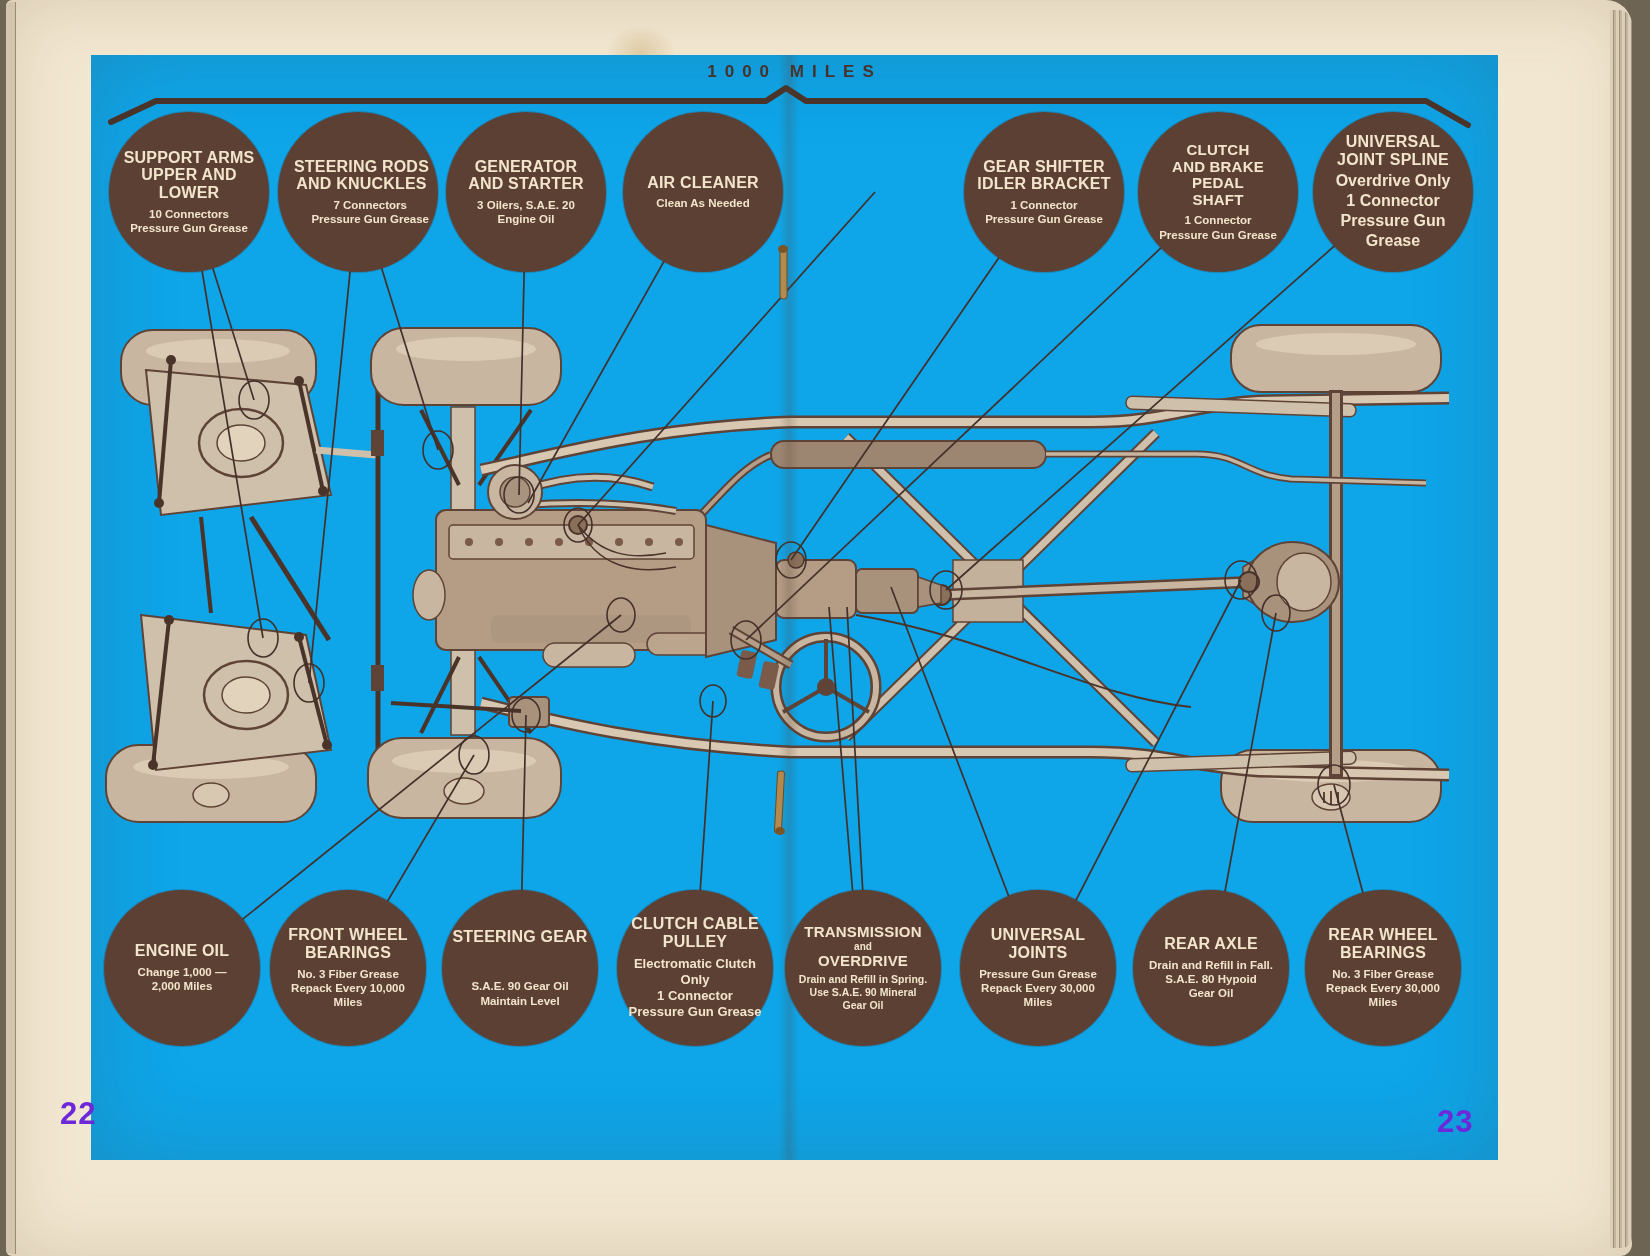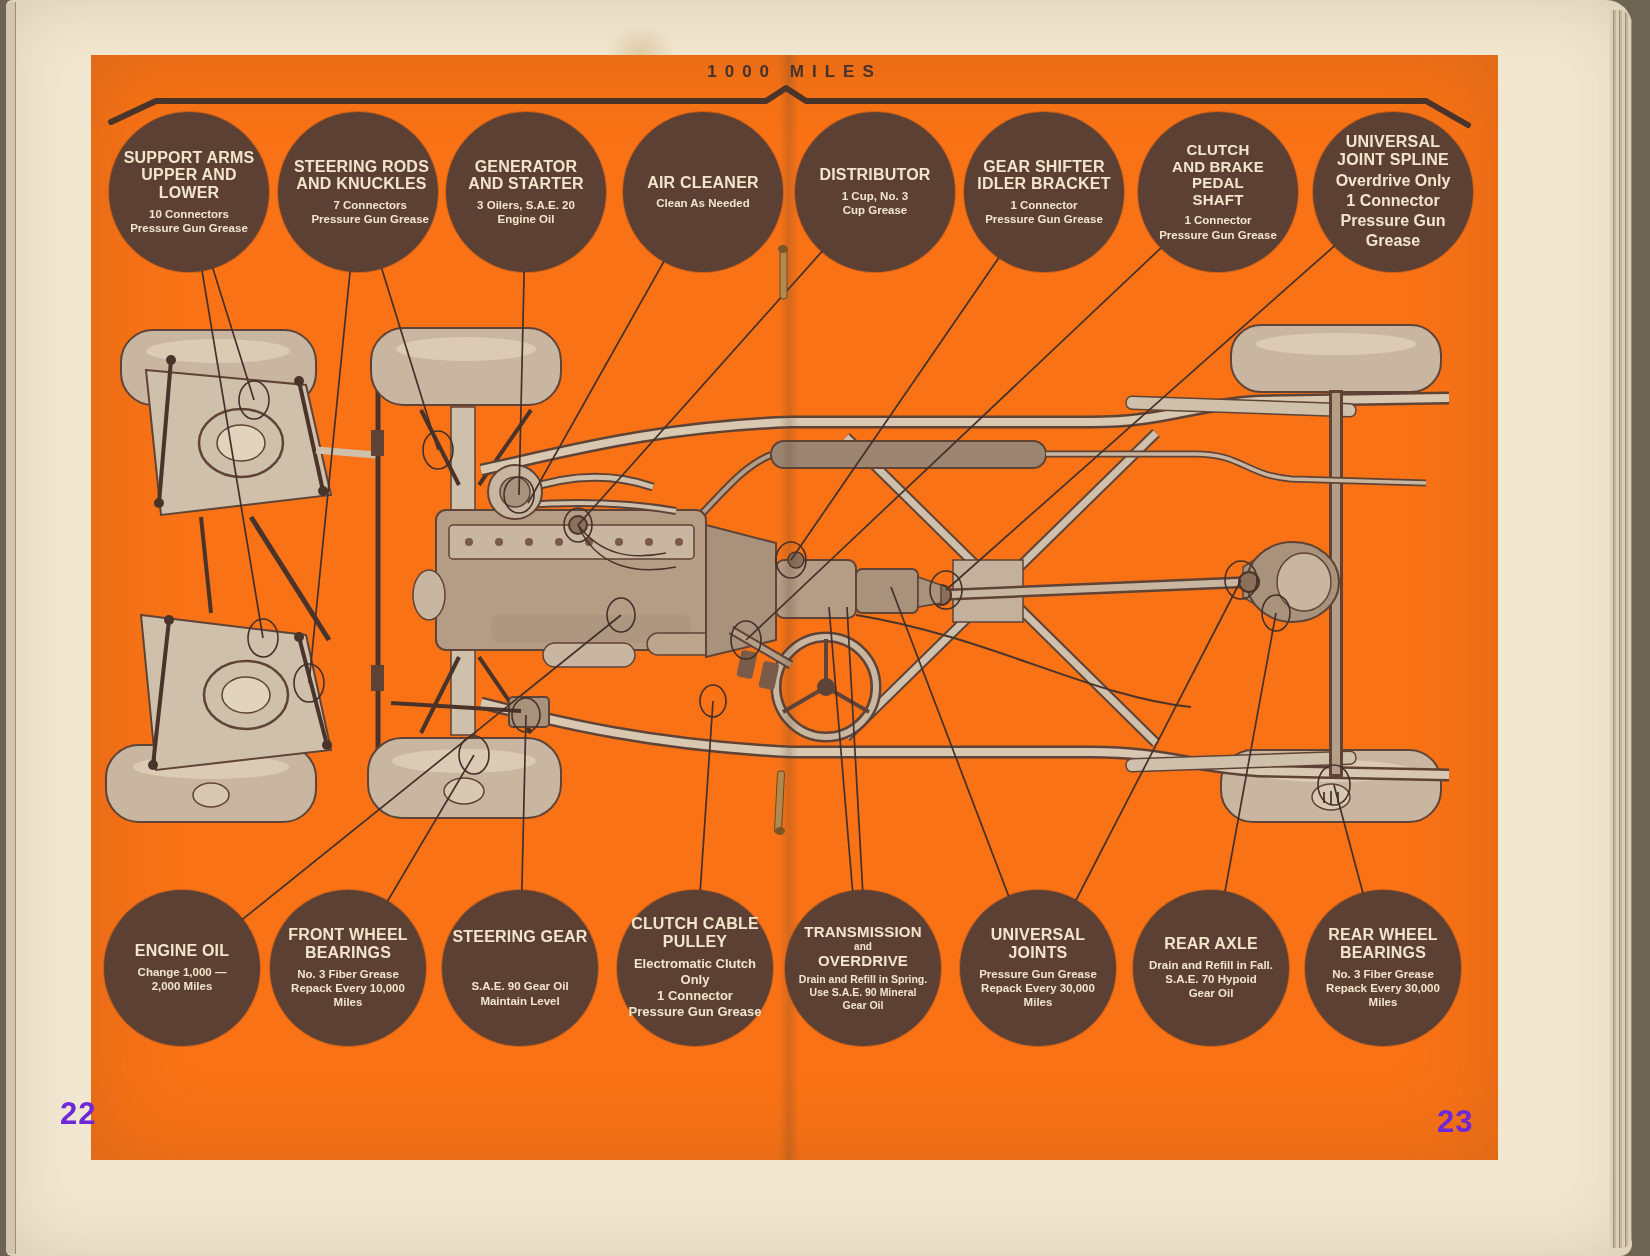--- a/index.html
+++ b/index.html
@@ -3,21 +3,21 @@
 <meta charset="utf-8">
 <style>
   html,body{margin:0;padding:0;width:1650px;height:1256px;background:#6e6454;overflow:hidden;
             font-family:"Liberation Sans", sans-serif;}
   .page{position:absolute;left:6px;top:0;width:1626px;height:1256px;background:#f2e7d1;
         border-radius:6px 26px 12px 6px;box-shadow:inset 0 0 70px rgba(130,100,65,.22);}
   .edge-left{position:absolute;left:0;top:2px;width:9px;height:1252px;background:#d3c5ad;
              border-right:1px solid #9a8c74;border-radius:6px 0 0 6px;}
   .edge-right{position:absolute;right:0;top:10px;width:22px;height:1238px;border-radius:0 14px 10px 0;
               background:repeating-linear-gradient(90deg,#dccfb6 0 3px,#9c9184 3px 4px,#c4b69d 4px 6px);}
-  .panel{position:absolute;left:85px;top:55px;width:1407px;height:1105px;background:#f97316;
+  .panel{position:absolute;left:85px;top:55px;width:1407px;height:1105px;background:#0ea5e9;
          box-shadow:inset 0 0 90px rgba(70,50,35,.18);}
   .panel-header{position:absolute;left:0;top:7px;width:100%;text-align:center;
                 font-size:17px;font-weight:bold;letter-spacing:8px;color:#46322a;}
   .bracket,.art{position:absolute;left:0;top:0;}
   .co{position:absolute;border-radius:50%;background:#5d4034;color:#f2e5cc;display:flex;
       flex-direction:column;justify-content:center;align-items:center;text-align:center;
       padding:0 9px;box-sizing:border-box;box-shadow:0 0 0 1px rgba(70,45,35,.25);}
   .c-title{font-weight:bold;font-size:16px;line-height:1.1;white-space:pre-line;letter-spacing:.2px;}
   .c-mid{font-weight:bold;font-size:10px;line-height:1.1;margin:1px 0;}
   .c-detail{font-weight:bold;font-size:11.5px;line-height:1.25;white-space:pre-line;margin-top:5px;}
@@ -249,25 +249,20 @@
     <div class="co" style="left:355px;top:57px;width:160px;height:160px;">
       <div class="c-title">GENERATOR
 AND STARTER</div>
       <div class="c-detail">3 Oilers, S.A.E. 20
 Engine Oil</div>
     </div>
     <div class="co" style="left:532px;top:57px;width:160px;height:160px;">
       <div class="c-title">AIR CLEANER</div>
       <div class="c-detail">Clean As Needed</div>
     </div>
-    <div class="co" style="left:704px;top:57px;width:160px;height:160px;">
-      <div class="c-title">DISTRIBUTOR</div>
-      <div class="c-detail">1 Cup, No. 3
-Cup Grease</div>
-    </div>
     <div class="co" style="left:873px;top:57px;width:160px;height:160px;">
       <div class="c-title">GEAR SHIFTER
 IDLER BRACKET</div>
       <div class="c-detail">1 Connector
 Pressure Gun Grease</div>
     </div>
     <div class="co" style="left:1047px;top:57px;width:160px;height:160px;">
       <div class="c-title" style="font-size:15px;">CLUTCH
 AND BRAKE PEDAL
 SHAFT</div>
@@ -317,21 +312,21 @@
     <div class="co" style="left:869px;top:835px;width:156px;height:156px;">
       <div class="c-title">UNIVERSAL
 JOINTS</div>
       <div class="c-detail">Pressure Gun Grease
 Repack Every 30,000
 Miles</div>
     </div>
     <div class="co" style="left:1042px;top:835px;width:156px;height:156px;">
       <div class="c-title">REAR AXLE</div>
       <div class="c-detail">Drain and Refill in Fall.
-S.A.E. 70 Hypoid
+S.A.E. 80 Hypoid
 Gear Oil</div>
     </div>
     <div class="co" style="left:1214px;top:835px;width:156px;height:156px;">
       <div class="c-title">REAR WHEEL
 BEARINGS</div>
       <div class="c-detail">No. 3 Fiber Grease
 Repack Every 30,000
 Miles</div>
     </div>
 

